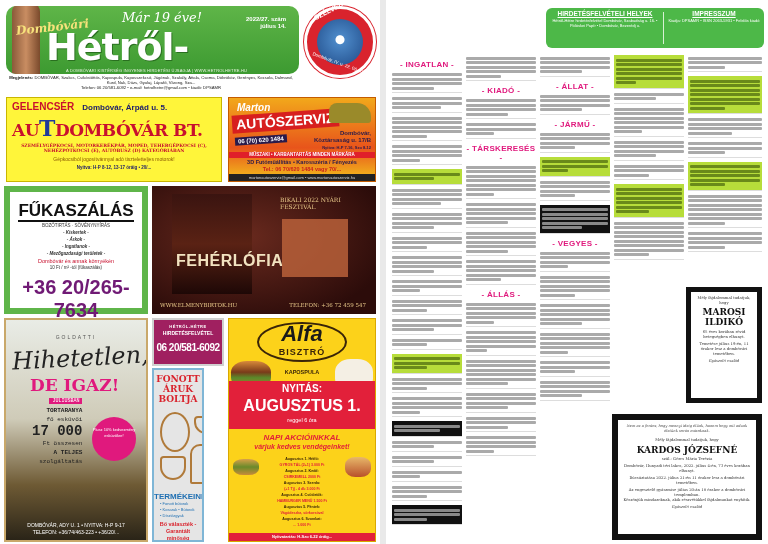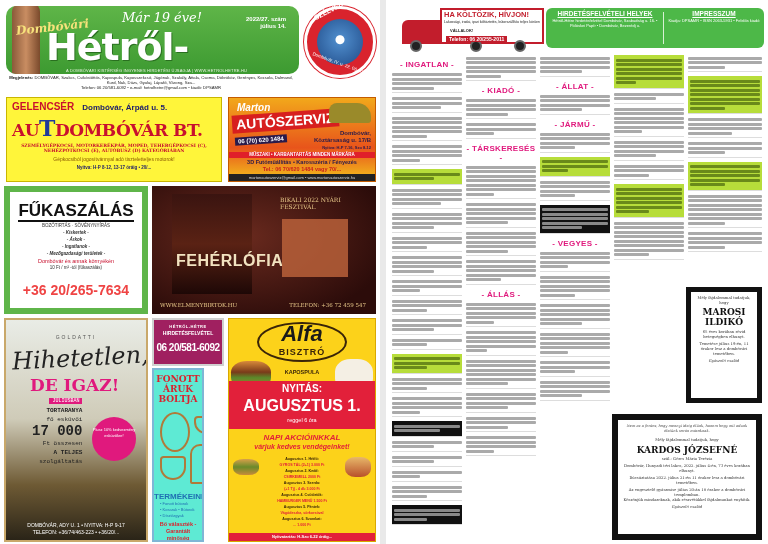--- a/index.html
+++ b/index.html
@@ -47,21 +47,21 @@
 .ad-auto .serv{position:absolute;left:0;right:0;top:61px;text-align:center;font-size:5.5px;font-weight:bold;color:#2a1a4a}
 .ad-auto .tel{position:absolute;left:0;right:0;top:68px;text-align:center;font-size:5.5px;font-weight:bold;color:#c81e1e}
 .ad-auto .foot{position:absolute;left:0;right:0;bottom:0;height:7px;background:#222;color:#ddd;font-size:4px;text-align:center;line-height:7px}
 
 
 .ad-grass{left:4px;top:186px;width:144px;height:128px;border:6px solid #5fb54a;background:#fff;text-align:center;padding-top:10px}
 .ad-grass .h{font-size:17px;font-weight:bold;color:#111;border-bottom:2px solid #111;display:inline-block;line-height:18px}
 .ad-grass .l{font-size:4.5px;color:#333;line-height:7px}
 .ad-grass .l.i{font-style:italic;font-weight:bold}
 .ad-grass .red{font-size:5.5px;color:#c8102e;margin-top:1px}
-.ad-grass .ph{font-size:14px;font-weight:bold;color:#ef4444;margin-top:11px}
+.ad-grass .ph{font-size:20px;font-weight:bold;color:#701a75;margin-top:5px}
 
 .ad-film{left:152px;top:186px;width:224px;height:128px;background:radial-gradient(ellipse at 40% 40%,#6a2a1e,#2c0c0a 80%);overflow:hidden}
 .ad-film .poster{position:absolute;left:20px;top:8px;width:80px;height:100px;background:linear-gradient(180deg,#3a1410,#5a2214 50%,#1e0806)}
 .ad-film .ptitle{position:absolute;left:24px;top:66px;font-size:16px;font-weight:bold;color:#f2e3c0;letter-spacing:.5px}
 .ad-film .box{position:absolute;left:130px;top:33px;width:66px;height:58px;background:#b8603a;opacity:.85}
 .ad-film .fest{position:absolute;left:128px;top:10px;color:#e9c98a;font-family:"DejaVu Serif",serif;font-size:6px;line-height:7px}
 .ad-film .url{position:absolute;left:8px;bottom:6px;font-family:"DejaVu Serif",serif;font-size:5.5px;color:#e9c98a}
 .ad-film .tel{position:absolute;right:10px;bottom:6px;font-family:"DejaVu Serif",serif;font-size:5.5px;color:#e9c98a}
 
 
@@ -73,21 +73,21 @@
 .ad-spa .price .n{font-size:14px;font-weight:bold;line-height:15px}
 .ad-spa .price .tag{background:#e0197d;color:#fff;font-size:5px;padding:0 3px}
 .ad-spa .pink{position:absolute;left:86px;top:97px;width:44px;height:44px;border-radius:50%;background:#e0197d;color:#fff;font-size:4px;text-align:center;padding-top:10px;line-height:6px}
 .ad-spa .bot{position:absolute;left:0;right:0;bottom:4px;text-align:center;color:#fff;font-size:5px;line-height:7px}
 
 .ad-mini1{left:152px;top:318px;width:72px;height:48px;background:#a02060;border:2px solid #d0d0d0;text-align:center;color:#fff;padding-top:4px}
 .ad-mini1 .s{font-size:4px;font-weight:bold;letter-spacing:.5px}
 .ad-mini1 .m{font-size:5px;font-weight:bold;margin-top:1px}
 .ad-mini1 .p{font-size:10px;font-weight:bold;margin-top:6px;letter-spacing:-.5px}
 
-.ad-basket{left:152px;top:368px;width:52px;height:174px;background:#5eead4;border:2px solid #7fb6d6;text-align:center;overflow:hidden}
+.ad-basket{left:152px;top:368px;width:52px;height:174px;background:#e5e5e5;border:2px solid #7fb6d6;text-align:center;overflow:hidden}
 .ad-basket .h{font-family:"DejaVu Serif",serif;font-weight:bold;font-size:9px;color:#d9232d;line-height:10px;margin-top:4px}
 .ad-basket .ill{position:relative;height:80px;margin:4px 0}
 .ad-basket .ill div{position:absolute;border:2px solid #b07a3a;border-radius:50%}
 .ad-basket .pr{font-weight:bold;font-size:8px;color:#1f6fb2}
 .ad-basket .li{font-size:4px;color:#1f6fb2;text-align:left;padding-left:6px;line-height:6px}
 .ad-basket .q{font-size:5.5px;color:#d9232d;font-weight:bold;margin-top:2px;line-height:7px}
 .ad-basket .ad{font-size:4px;color:#1f3a9a;line-height:5px;margin-top:2px}
 
 .ad-bistro{left:228px;top:318px;width:148px;height:224px;background:#fcd21a;border:1px solid #d9a800;overflow:hidden;text-align:center}
 .ad-bistro .oval{position:absolute;left:28px;top:3px;width:90px;height:40px;border:2px solid #3a2508;border-radius:50%}
@@ -283,31 +283,20 @@
           <div class="r">Vágódeszka, sörkorsóval</div>
         <div>Augusztus 6. Szombat:</div>
           <div class="r">... 1.000 Ft</div>
       </div>
       <div class="foot">Nyitvatartás: H-Szo 6-22 óráig...</div>
     </div>
   </div>
 
   <div class="page right">
 
-    <div class="abs truck">
-      <div class="cab"></div>
-      <div class="body"></div>
-      <div class="wheel" style="left:14px"></div>
-      <div class="wheel" style="left:74px"></div>
-      <div class="wheel" style="left:118px"></div>
-      <div class="h1">HA KÖLTÖZIK, HÍVJON!</div>
-      <div class="h2">Lakossági, irodai, ipari költöztetés, bútorszállítás teljes körűen</div>
-      <div class="h3">VÁLLALOK!</div>
-      <div class="h4">Telefon: 06 20/255-2011</div>
-    </div>
 
     <div class="abs greenbox">
       <div class="col" style="left:4px;width:110px">
         <div class="hd">HIRDETÉSFELVÉTELI HELYEK</div>
         <div>Hétről-Hétre hirdetésfelvétel Dombóvár, Szabadság u. 16. • Pölöskei Papír • Dombóvár, Bezerédj u.</div>
       </div>
       <div class="sep"></div>
       <div class="col" style="left:122px;width:92px">
         <div class="hd">IMPRESSZUM</div>
         <div>Kiadja: DPSAMR • ISSN 2063-5931 • Felelős kiadó</div>

